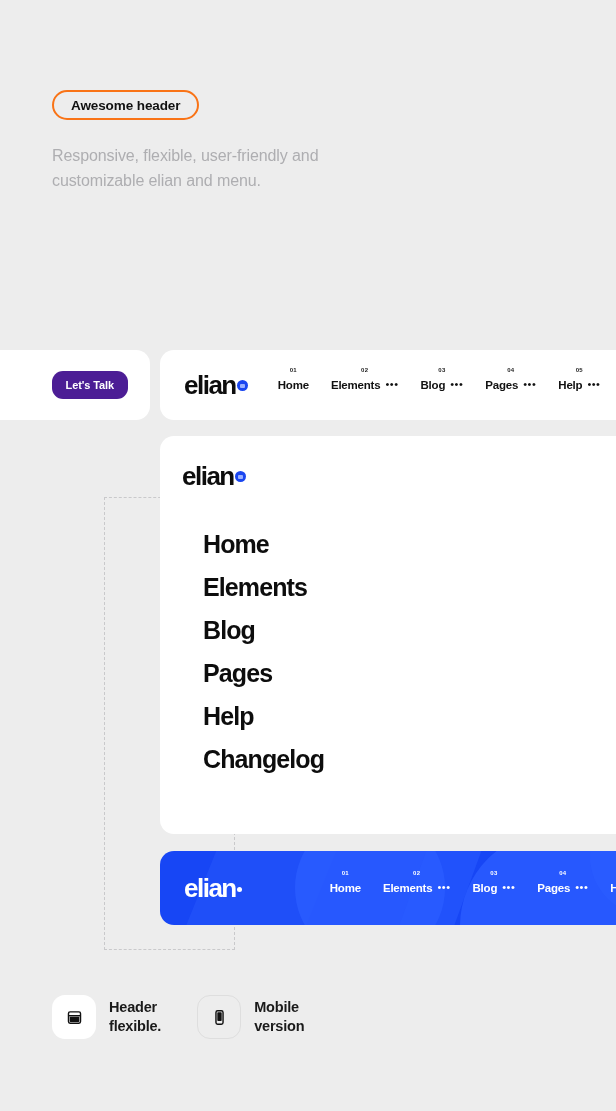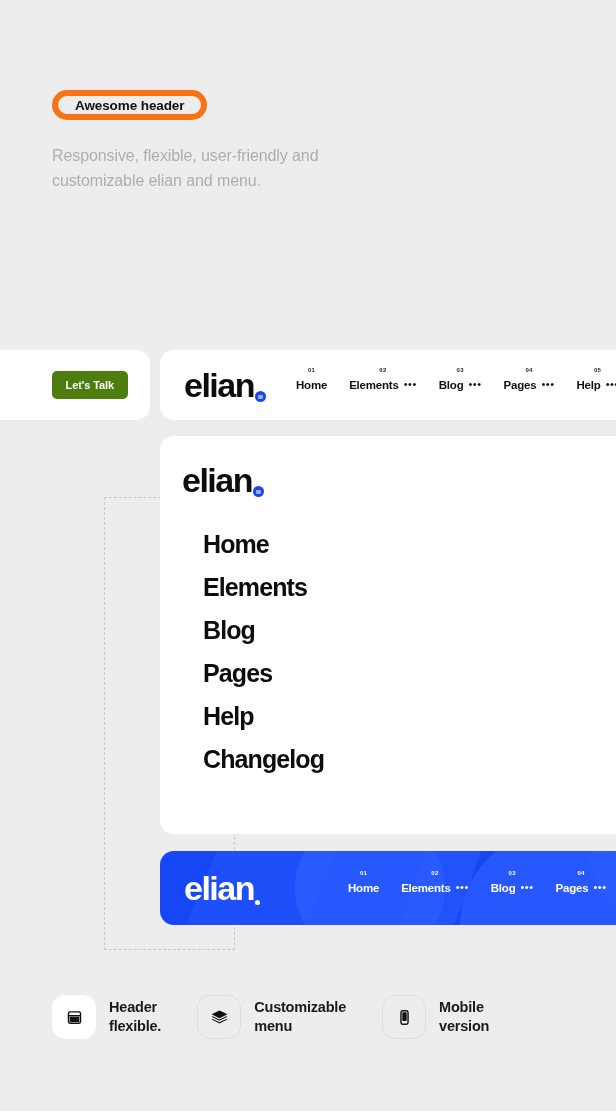--- a/index.html
+++ b/index.html
@@ -34,21 +34,21 @@
 
   .badges {
     display: flex;
     align-items: center;
     gap: 18px;
     height: 34px;
   }
 
   .pill-outline {
     height: 30px;
-    border: 6px solid #f97316;
+    border: 2px solid #f97316;
     border-radius: 999px;
     display: flex;
     align-items: center;
     justify-content: center;
     padding: 0 17px;
     font-size: 13.5px;
     font-weight: 600;
     color: #111111;
     letter-spacing: -0.1px;
     background: transparent;
@@ -125,24 +125,24 @@
     height: 70px;
     background: #ffffff;
     border-radius: 14px;
     display: flex;
     align-items: center;
     justify-content: flex-end;
     padding-right: 22px;
   }
 
   .btn-dark {
-    background: #4d7c0f;
+    background: #4c1d95;
     color: #ffffff;
     border: none;
-    border-radius: 5px;
+    border-radius: 11px;
     height: 28px;
     padding: 0 14px;
     font-size: 11px;
     font-weight: 700;
     letter-spacing: -0.1px;
     font-family: inherit;
     display: flex;
     align-items: center;
     justify-content: center;
     cursor: pointer;
@@ -159,22 +159,22 @@
     border-radius: 14px;
     display: flex;
     align-items: center;
     overflow: hidden;
   }
 
   
   .logo {
     position: relative;
     display: inline-flex;
-    align-items: flex-end;
-    font-size: 34px;
+    align-items: center;
+    font-size: 26px;
     font-weight: 800;
     letter-spacing: -1.5px;
     line-height: 1;
     color: #0d0d0d;
     user-select: none;
   }
   .logo .dot {
     width: 11px;
     height: 11px;
     border-radius: 50%;
@@ -465,33 +465,20 @@
             <rect x="5.2" y="11" width="13.6" height="7.2" rx="1" fill="#111"></rect>
           </svg>
         </div>
         <div class="feat-text">
           <span>Header</span>
           <span>flexible.</span>
         </div>
       </div>
       <div class="feature">
         <div class="feat-icon bordered">
-          <svg width="19" height="19" viewBox="0 0 24 24" fill="#111">
-            <path d="M12 3 22 8l-10 5L2 8l10-5z"></path>
-            <path d="M12 14.6 3.4 10.3 2 11l10 5 10-5-1.4-.7L12 14.6z"></path>
-            <path d="M12 18.1 3.4 13.8 2 14.5l10 5 10-5-1.4-.7L12 18.1z"></path>
-          </svg>
-        </div>
-        <div class="feat-text">
-          <span>Customizable</span>
-          <span>menu</span>
-        </div>
-      </div>
-      <div class="feature">
-        <div class="feat-icon bordered">
           <svg width="17" height="17" viewBox="0 0 24 24" fill="none">
             <rect x="7" y="2.5" width="10" height="19" rx="2.4" stroke="#111" stroke-width="2"></rect>
             <rect x="8.9" y="4.6" width="6.2" height="12.2" rx="1" fill="#111"></rect>
           </svg>
         </div>
         <div class="feat-text">
           <span>Mobile</span>
           <span>version</span>
         </div>
       </div>

